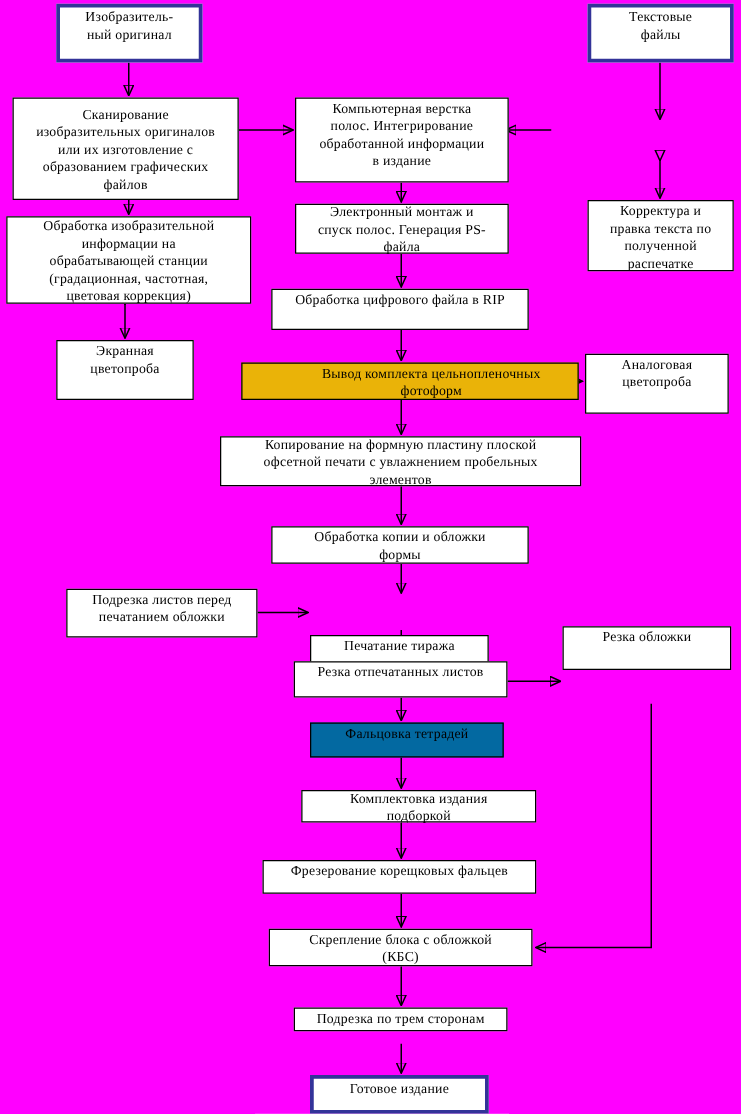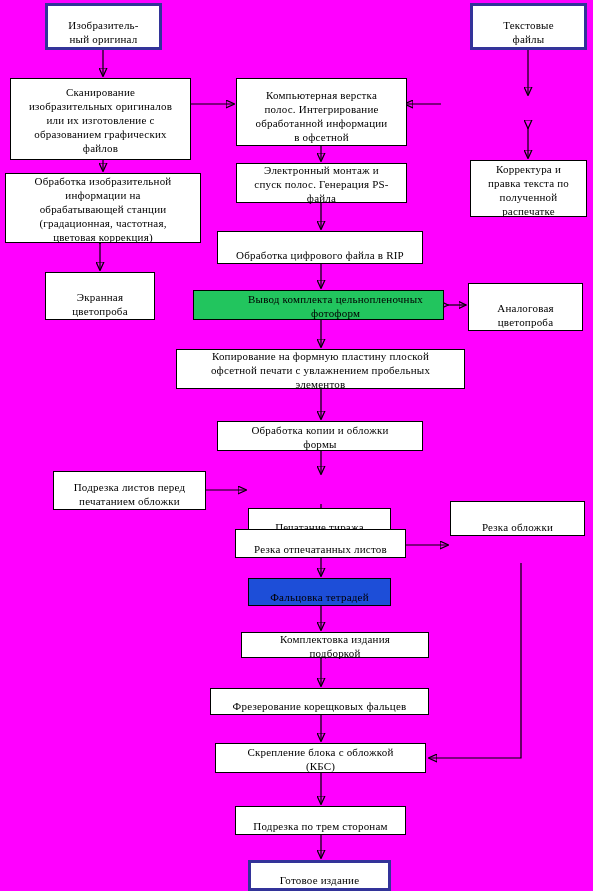--- a/index.html
+++ b/index.html
@@ -23,21 +23,21 @@
     background: #ffffff;
     border: 1px solid #000000;
     box-sizing: border-box;
     text-align: center;
     font-family: "Liberation Serif", "DejaVu Serif", serif;
     font-size: 11px;
     line-height: 14px;
     color: #000000;
     letter-spacing: 0.2px;
     display: flex;
-    align-items: flex-end;
+    align-items: flex-start;
     justify-content: center;
     padding: 1px 3px;
     z-index: 3;
   }
   .node.accent {
     border: 3px solid #333399;
   }
   .node .lbl {
     display: block;
     width: 100%;
@@ -144,21 +144,21 @@
         <span class="lbl" style="top: 5px;">Сканирование
 изобразительных  оригиналов
 или их изготовление  с
 образованием графических
 файлов</span>
       </div>
       <div class="node" style="left: 236px; top: 78px; width: 171px; height: 68px; border-color: rgb(0, 0, 0); background: rgb(255, 255, 255);">
         <span class="lbl">Компьютерная верстка
 полос. Интегрирование
 обработанной информации
-в офсетной</span>
+в издание</span>
       </div>
       <div class="node spill" style="left: 470px; top: 160px; width: 117px; height: 57px; border-color: rgb(0, 0, 0); background: rgb(255, 255, 255);">
         <span class="lbl" style="top: 0px;">Корректура и
 правка текста по
 полученной
 распечатке</span>
       </div>
       <div class="node spill" style="left: 5px; top: 173px; width: 196px; height: 70px; border-color: rgb(0, 0, 0); background: rgb(255, 255, 255);">
         <span class="lbl" style="top: -1px;">Обработка изобразительной
 информации на
@@ -171,21 +171,21 @@
 спуск полос. Генерация PS-
 файла</span>
       </div>
       <div class="node" style="left: 217px; top: 231px; width: 206px; height: 33px; border-color: rgb(0, 0, 0); background: rgb(255, 255, 255);">
         <span class="lbl">Обработка цифрового файла в RIP</span>
       </div>
       <div class="node" style="left: 45px; top: 272px; width: 110px; height: 48px; border-color: rgb(0, 0, 0); background: rgb(255, 255, 255);">
         <span class="lbl">Экранная
 цветопроба</span>
       </div>
-      <div class="node spill" style="left: 193px; top: 290px; width: 251px; height: 30px; border-color: rgb(0, 0, 0); background: #22c55e; padding-left: 37px;">
+      <div class="node spill" style="left: 193px; top: 290px; width: 270px; height: 30px; border-color: rgb(0, 0, 0); background: #eab308; padding-left: 37px;">
         <span class="lbl" style="top: 0px;">Вывод комплекта цельнопленочных
 фотоформ</span>
       </div>
       <div class="node" style="left: 468px; top: 283px; width: 115px; height: 48px; border-color: rgb(0, 0, 0); background: rgb(255, 255, 255);">
         <span class="lbl">Аналоговая
 цветопроба</span>
       </div>
       <div class="node spill" style="left: 176px; top: 349px; width: 289px; height: 40px; border-color: rgb(0, 0, 0); background: rgb(255, 255, 255);">
         <span class="lbl" style="top: -2px;">Копирование на формную пластину плоской
 офсетной печати с увлажнением пробельных
@@ -201,35 +201,35 @@
       </div>
       <div class="node" style="left: 248px; top: 476px; width: 143px; height: 28px; border-color: rgb(0, 0, 0); background: rgb(255, 255, 255); margin-top: 32px;">
         <span class="lbl">Печатание тиража</span>
       </div>
       <div class="node" style="left: 235px; top: 529px; width: 171px; height: 29px; border-color: rgb(0, 0, 0); background: rgb(255, 255, 255);">
         <span class="lbl">Резка отпечатанных листов</span>
       </div>
       <div class="node" style="left: 450px; top: 501px; width: 135px; height: 35px; border-color: rgb(0, 0, 0); background: rgb(255, 255, 255);">
         <span class="lbl">Резка обложки</span>
       </div>
-      <div class="node" style="left: 248px; top: 578px; width: 143px; height: 28px; border-color: rgb(0, 0, 0); background: #1d4ed8;">
+      <div class="node" style="left: 248px; top: 578px; width: 155px; height: 28px; border-color: rgb(0, 0, 0); background: #0369a1;">
         <span class="lbl">Фальцовка тетрадей</span>
       </div>
       <div class="node spill" style="left: 227px; top: 632px; width: 188px; height: 26px; border-color: rgb(0, 0, 0); background: rgb(255, 255, 255); margin-left: 14px;">
         <span class="lbl" style="top: -2px;">Комплектовка издания
 подборкой</span>
       </div>
       <div class="node" style="left: 210px; top: 688px; width: 219px; height: 27px; border-color: rgb(0, 0, 0); background: rgb(255, 255, 255);">
         <span class="lbl">Фрезерование корещковых фальцев</span>
       </div>
       <div class="node spill" style="left: 215px; top: 743px; width: 211px; height: 30px; border-color: rgb(0, 0, 0); background: rgb(255, 255, 255);">
         <span class="lbl" style="top: 0px;">Скрепление блока с обложкой
 (КБС)</span>
       </div>
-      <div class="node" style="left: 235px; top: 806px; width: 171px; height: 29px; border-color: rgb(0, 0, 0); background: rgb(255, 255, 255);">
+      <div class="node" style="left: 235px; top: 806px; width: 171px; height: 19px; border-color: rgb(0, 0, 0); background: rgb(255, 255, 255);">
         <span class="lbl">Подрезка по трем сторонам</span>
       </div>
       <div class="node accent" style="left: 248px; top: 860px; width: 143px; height: 31px; border-color: rgb(51, 51, 153); background: rgb(255, 255, 255);">
         <span class="lbl">Готовое издание</span>
       </div>
     </div>
 
 </div>
 
 </body></html>

